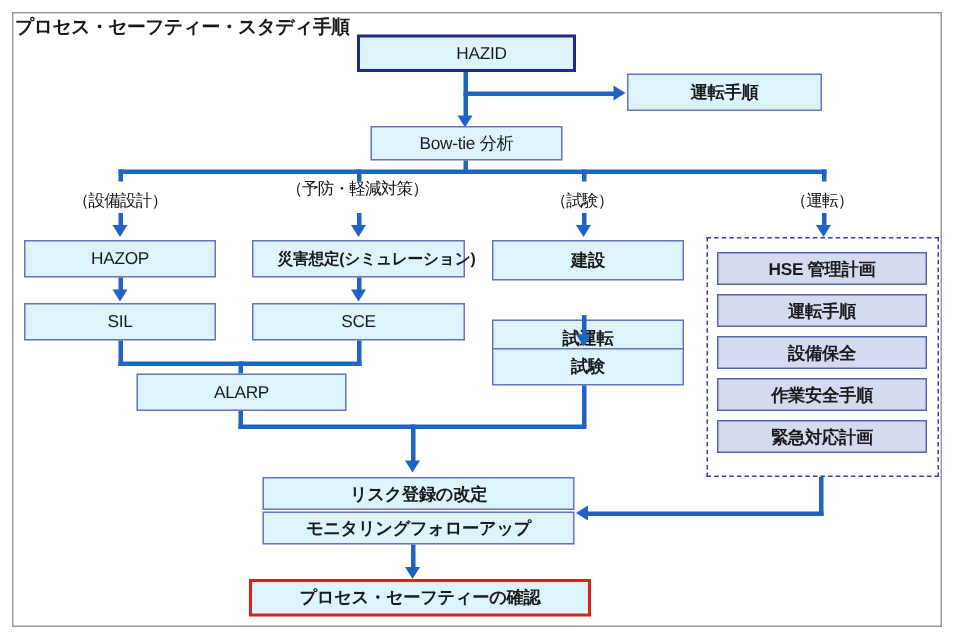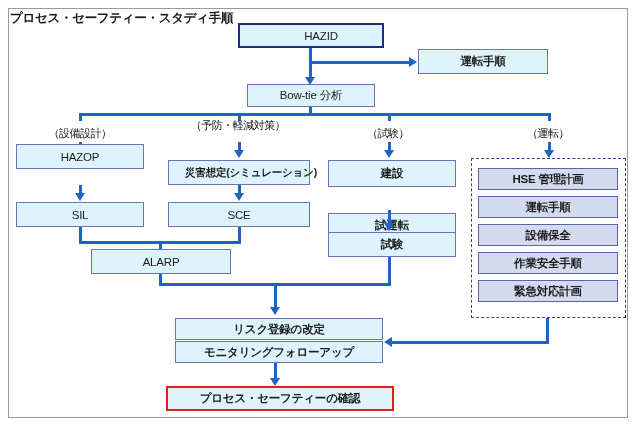--- a/index.html
+++ b/index.html
@@ -149,21 +149,21 @@
   <div class="ln lnv" style="left:388px; top:113px; height:8px;"></div>
   <div class="phase" style="left:348px; top:126px; width:80px;">（試験）</div>
   <div class="ln lnv" style="left:388px; top:142px; height:10px;"></div>
   <div class="arr-d" style="left:384px; top:150px;"></div>
 
   <div class="ln lnv" style="left:548px; top:113px; height:8px;"></div>
   <div class="phase" style="left:508px; top:126px; width:80px;">（運転）</div>
   <div class="ln lnv" style="left:548px; top:142px; height:10px;"></div>
   <div class="arr-d" style="left:544px; top:150px;"></div>
 
-  <div class="box" style="left:16px; top:144px; width:128px; height:25px;">HAZOP</div>
+  <div class="box" style="left:16px; top:160px; width:128px; height:25px;">HAZOP</div>
   <div class="ln lnv" style="left:79px; top:185px; height:10px;"></div>
   <div class="arr-d" style="left:75px; top:193px;"></div>
   <div class="box" style="left:16px; top:202px; width:128px; height:25px;">SIL</div>
 
   <div class="box jp small" style="left:168px; top:160px; width:142px; height:25px;">災害想定(シミュレーション)</div>
   <div class="ln lnv" style="left:238px; top:185px; height:10px;"></div>
   <div class="arr-d" style="left:234px; top:193px;"></div>
   <div class="box" style="left:168px; top:202px; width:142px; height:25px;">SCE</div>
 
   <div class="ln lnv" style="left:79px; top:227px; height:17px;"></div>

